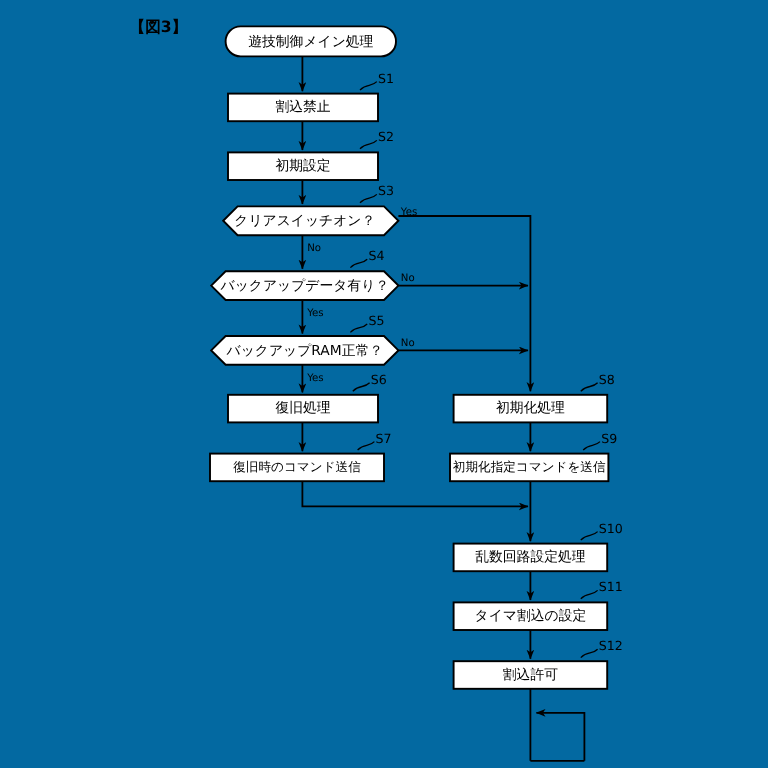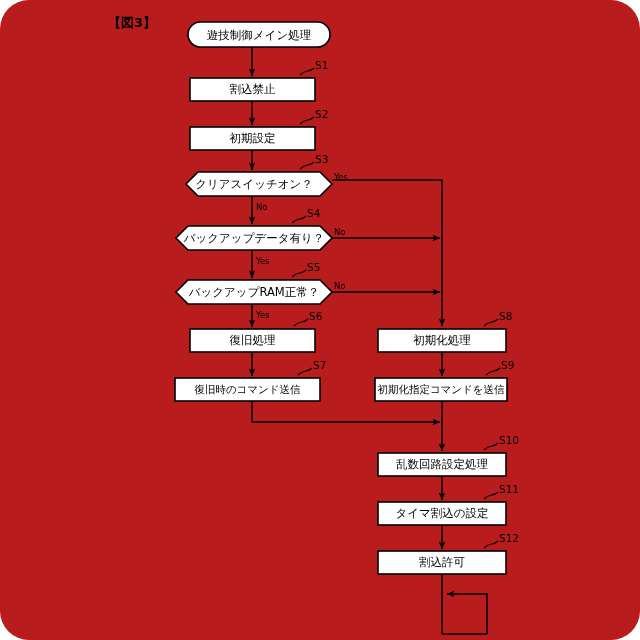--- a/index.html
+++ b/index.html
@@ -3,21 +3,21 @@
 <meta charset="utf-8">
 <title>図3 遊技制御メイン処理 フローチャート</title>
 <style>
   html,body{margin:0;padding:0;background:#ffffff;}
   body{
     width:640px;height:640px;
     font-family:"DejaVu Sans","Liberation Sans",sans-serif;
     color:#000;
     overflow:hidden;
   }
-  #figure-root{position:relative;width:640px;height:640px;background:#b91c1c;border-radius:29px;}
+  #figure-root{position:relative;width:640px;height:640px;background:#0369a1;}
   svg{display:block;}
   .fig-label{
     font-family:"DejaVu Sans","Liberation Sans",sans-serif;
     font-size:13px;font-weight:700;fill:#000;
   }
   .node-text{
     font-family:"DejaVu Sans","Liberation Sans",sans-serif;
     font-size:11.5px;fill:#000;
     text-anchor:middle;dominant-baseline:middle;
   }

